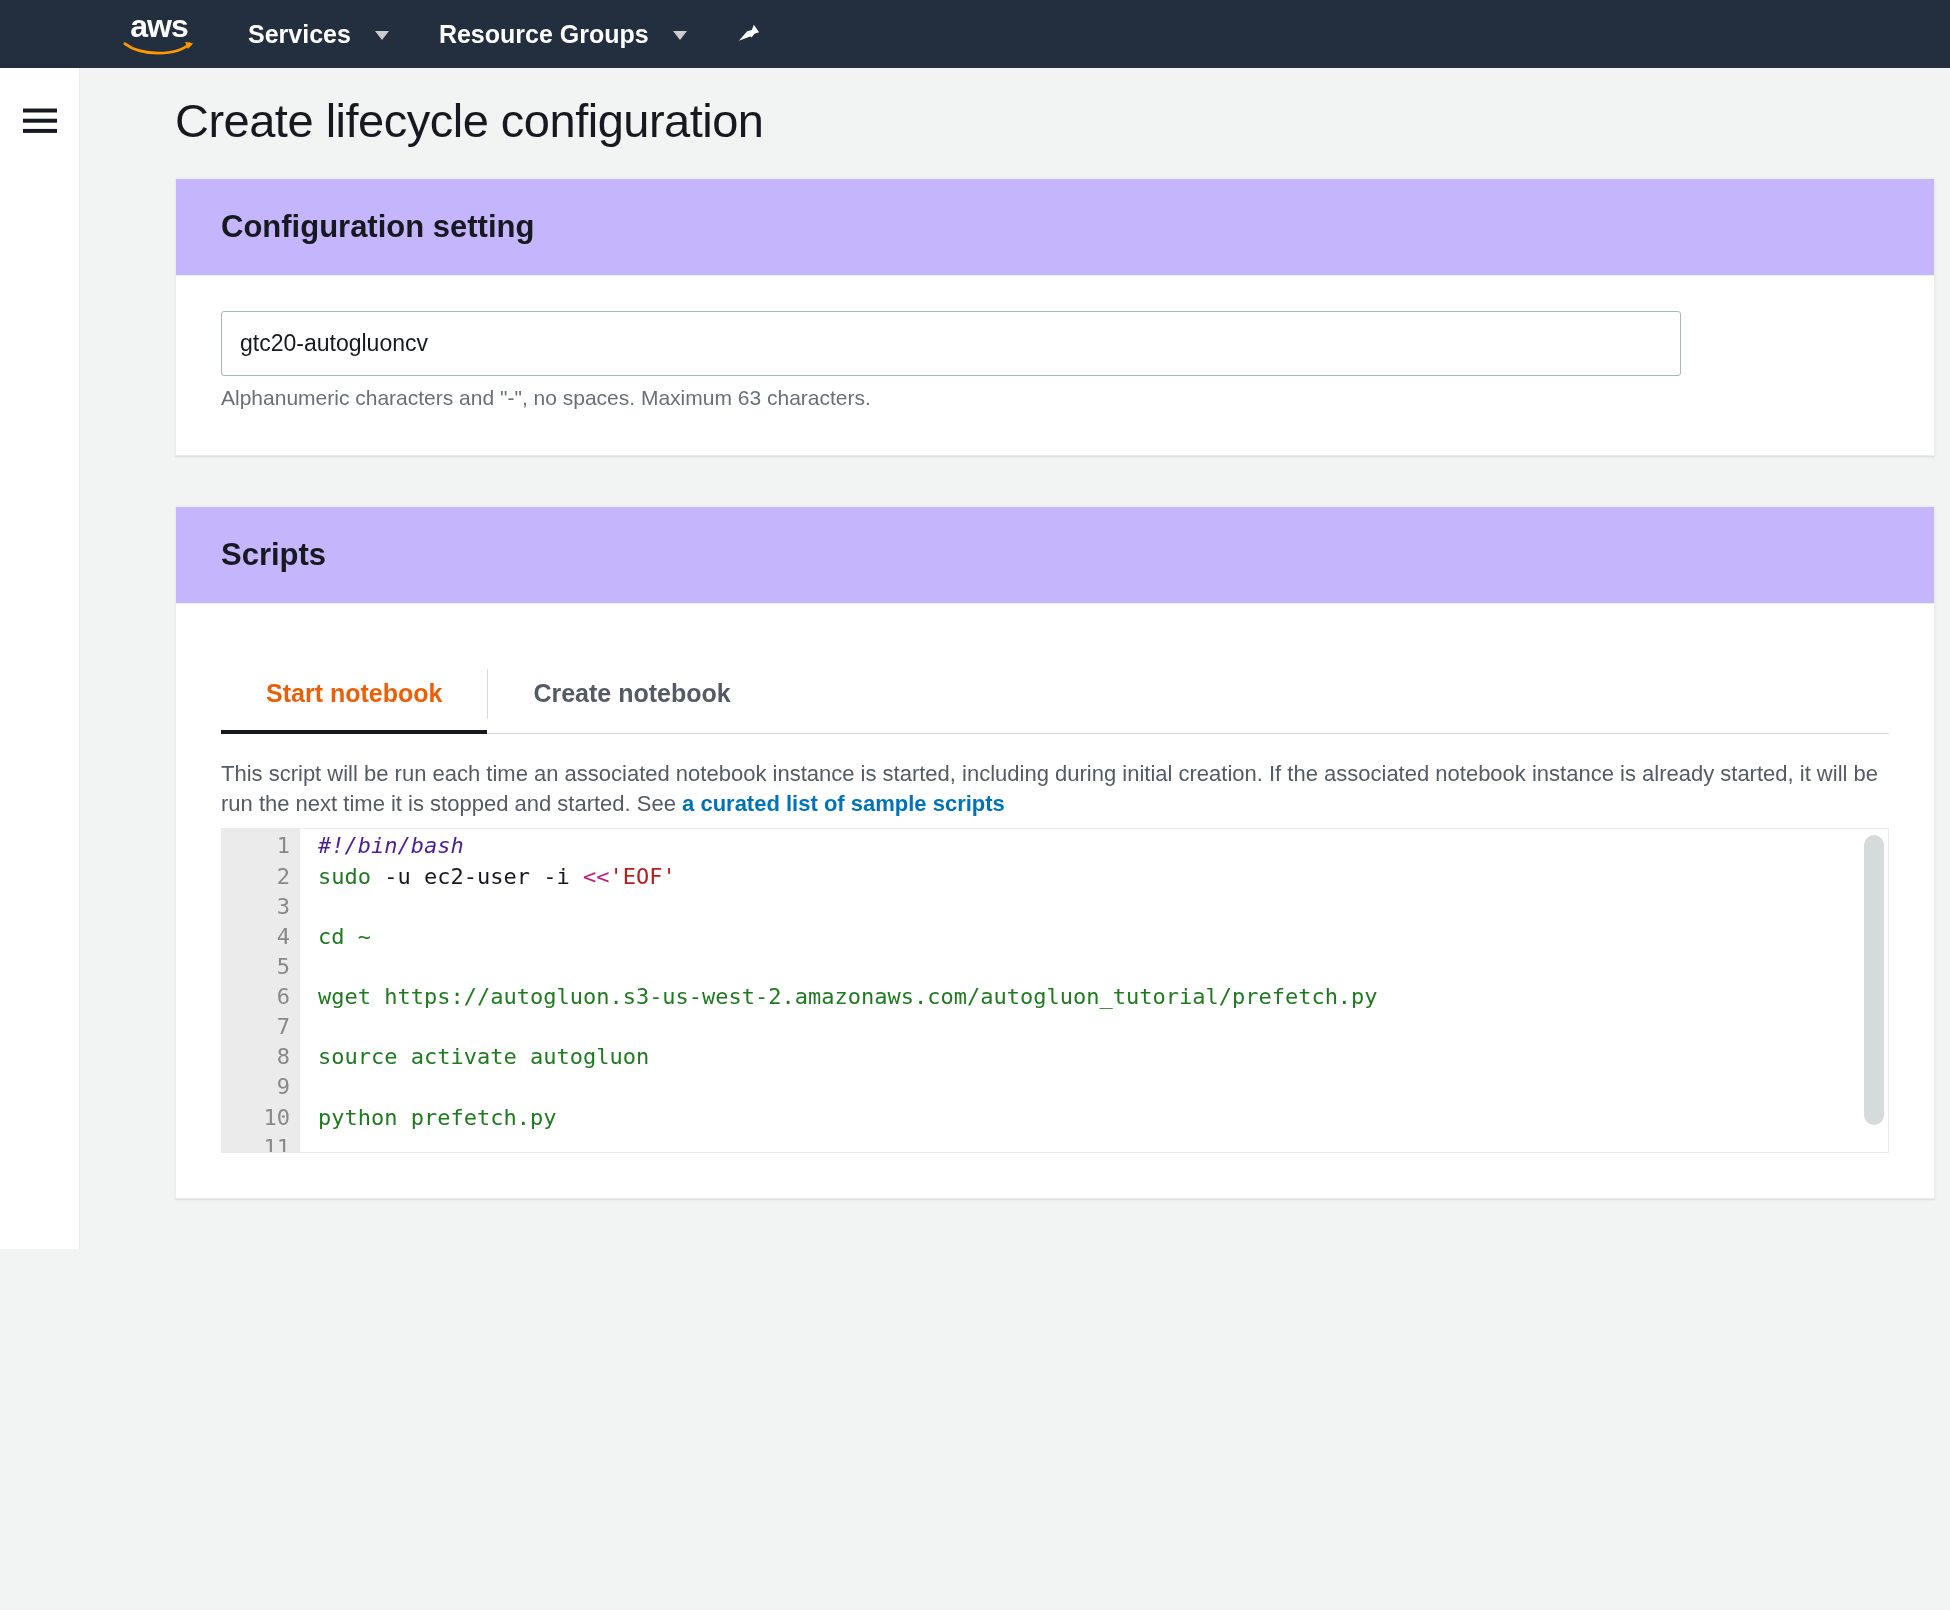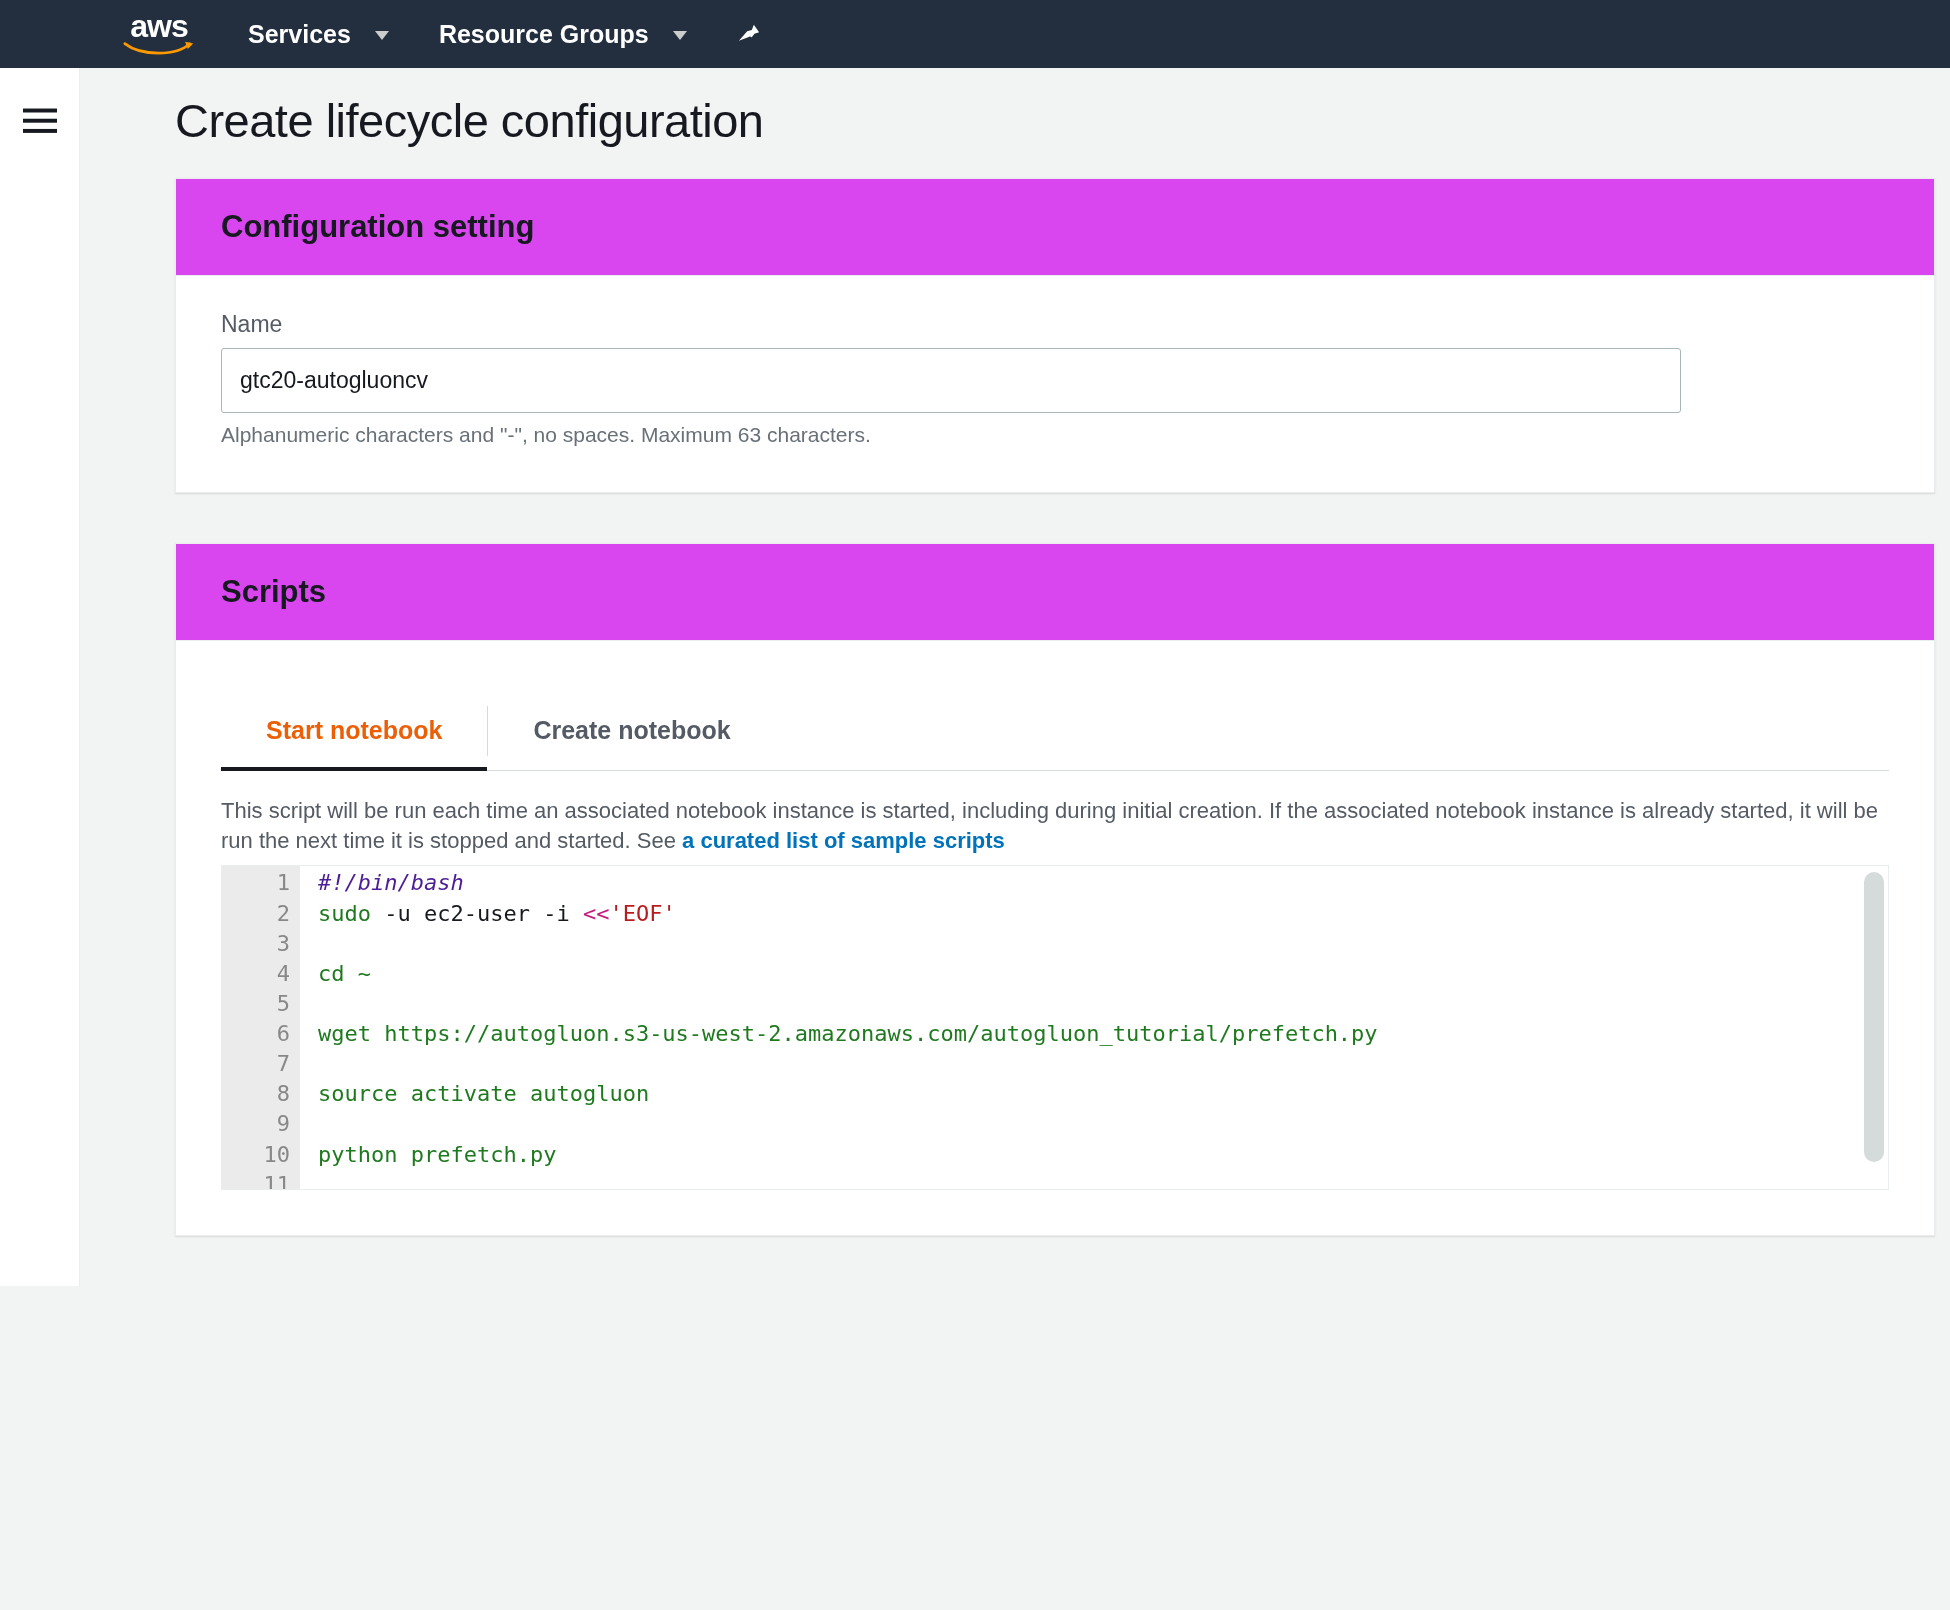--- a/index.html
+++ b/index.html
@@ -90,21 +90,21 @@
     background: #fff;
     border: 1px solid #eaeded;
     box-shadow: 0 1px 1px rgba(0,0,0,0.05), 0 1px 3px rgba(0,0,0,0.05);
     margin-bottom: 50px;
     width: 1760px;
     max-width: 100%;
   }
   .card-header {
     padding: 30px 45px;
     border-bottom: 1px solid #eaeded;
-    background: #d946ef;
+    background: #c4b5fd;
   }
   .card-header h2 {
     font-size: 31px;
     font-weight: 700;
     color: #16191f;
   }
   .card-body {
     padding: 35px 45px 45px 45px;
   }
 
@@ -261,21 +261,20 @@
   </div>
 
   <div class="main">
     <h1 class="page-title">Create lifecycle configuration</h1>
 
     <div class="card">
       <div class="card-header">
         <h2>Configuration setting</h2>
       </div>
       <div class="card-body">
-        <label class="field-label">Name</label>
         <input class="text-input" type="text" value="gtc20-autogluoncv" style="">
         <div class="hint">Alphanumeric characters and "-", no spaces. Maximum 63 characters.</div>
       </div>
     </div>
 
     <div class="card">
       <div class="card-header">
         <h2>Scripts</h2>
       </div>
       <div class="card-body">

